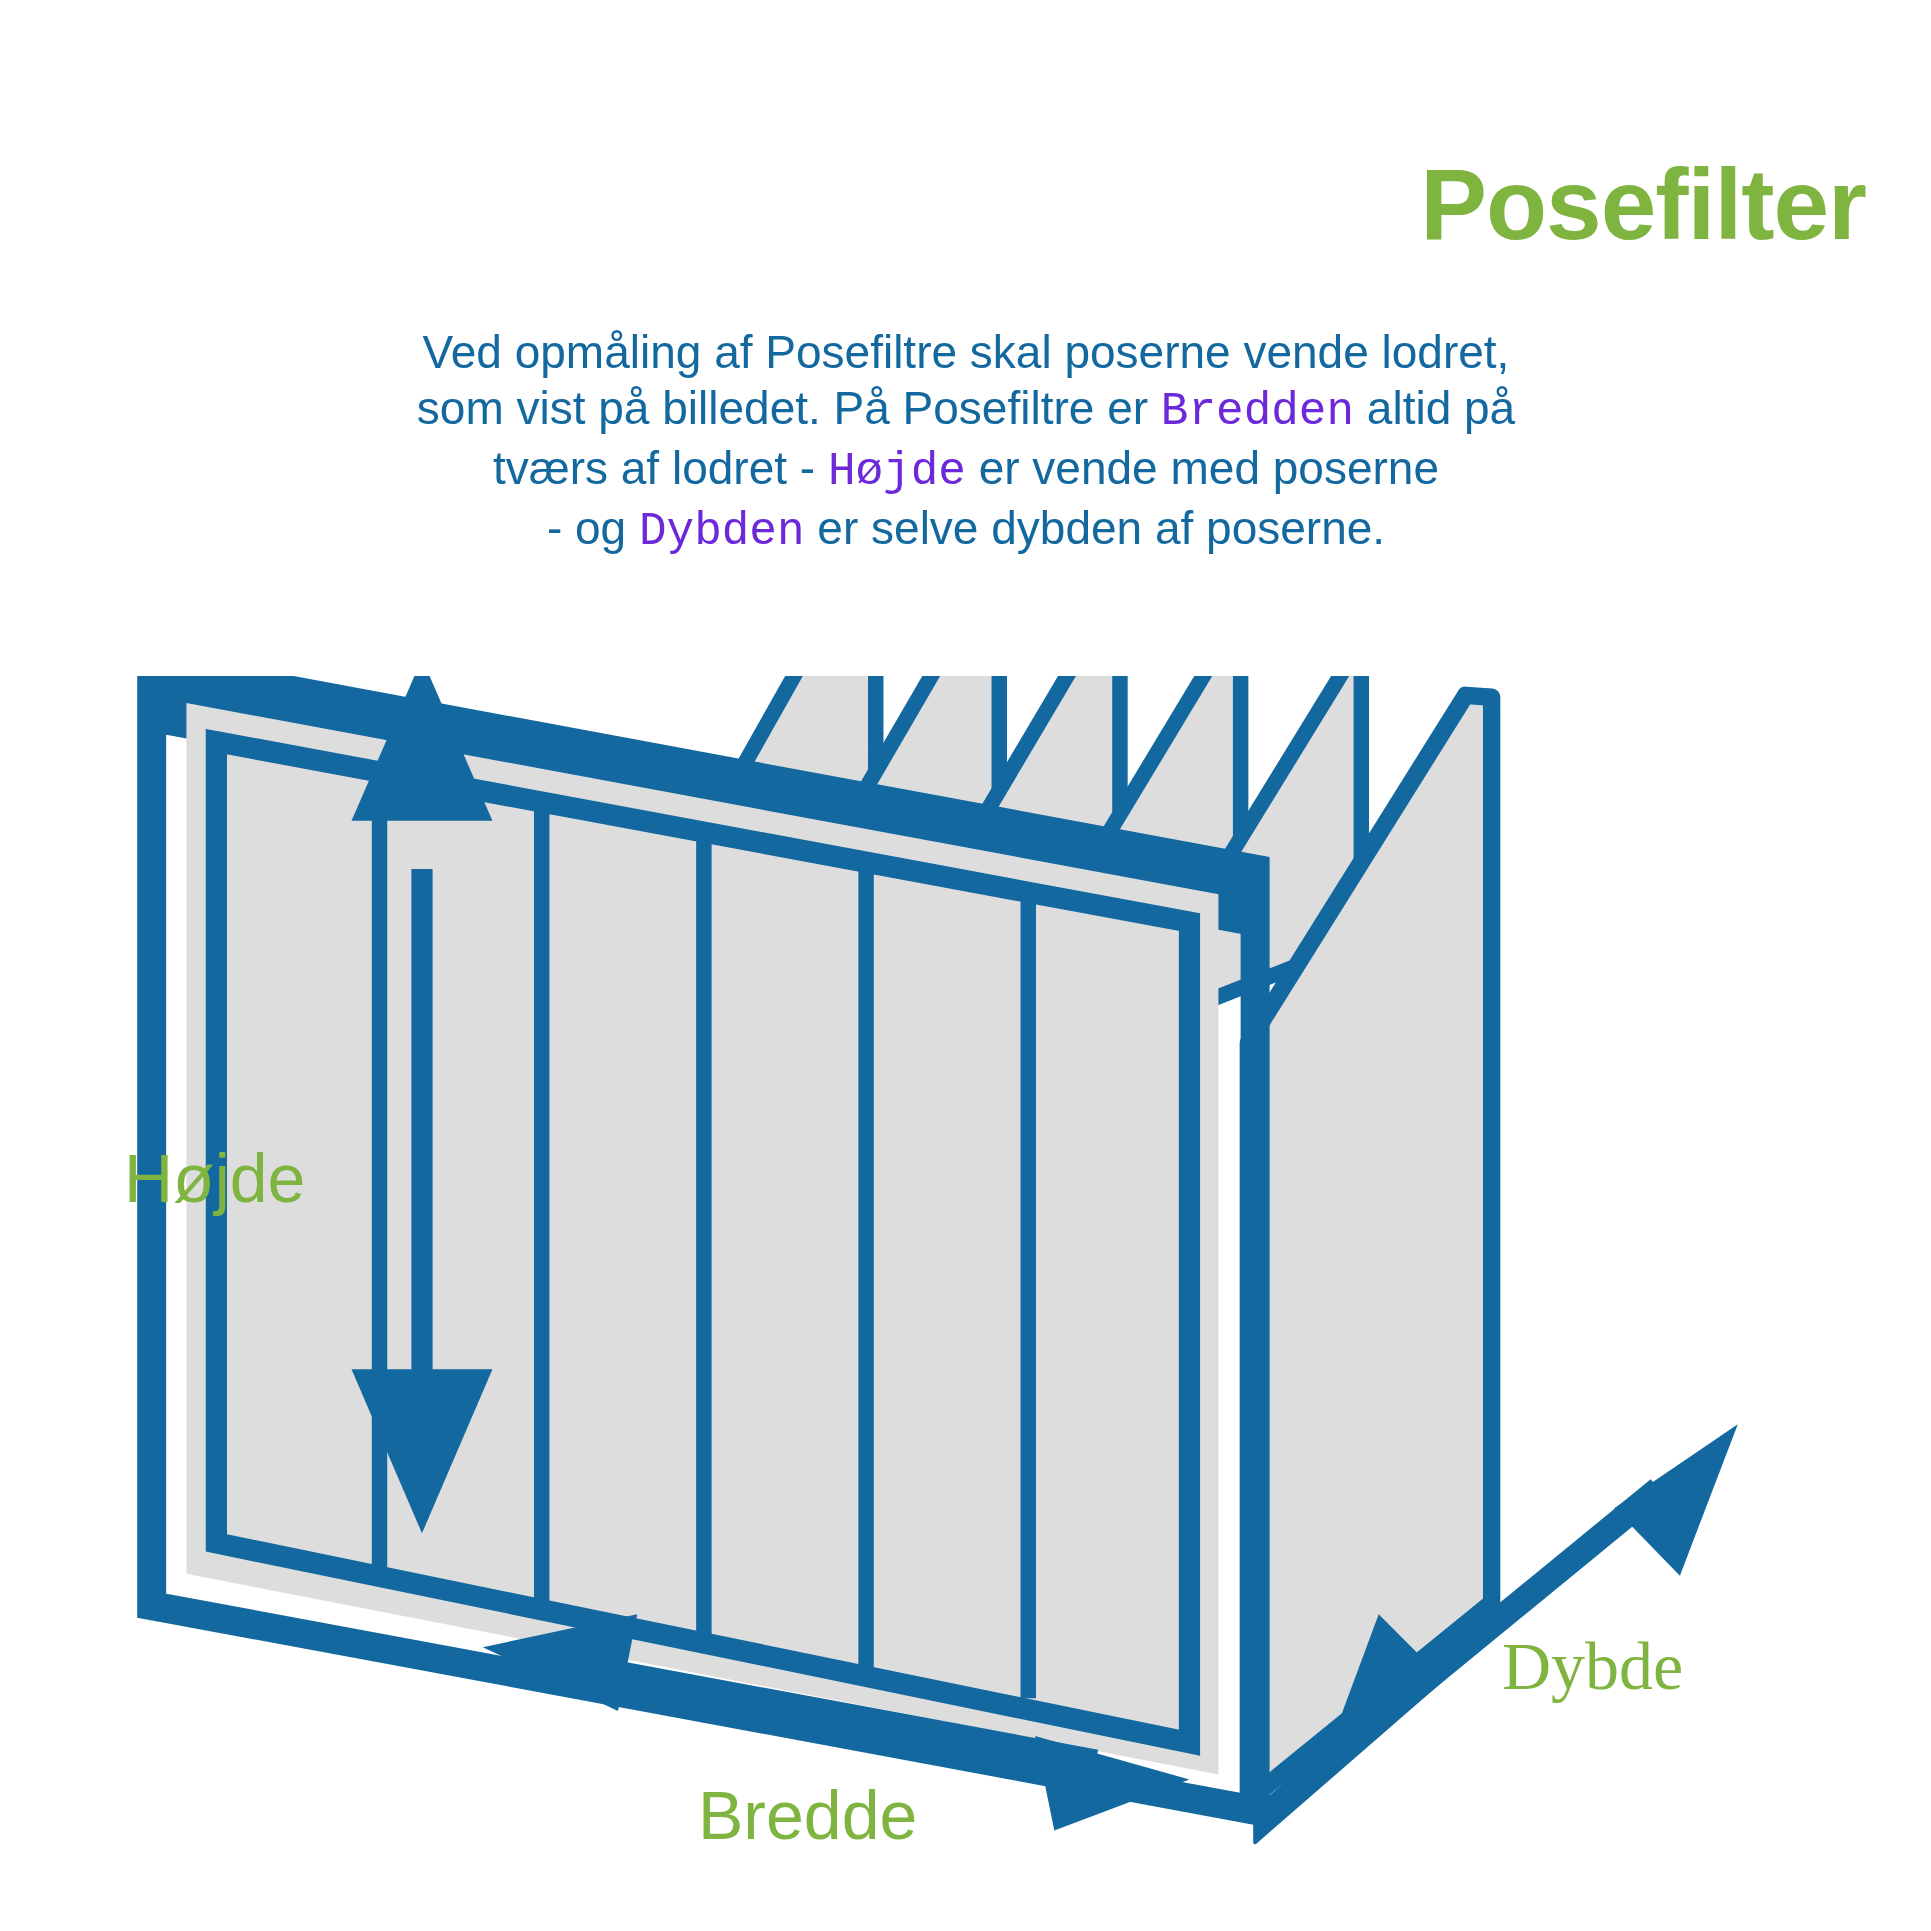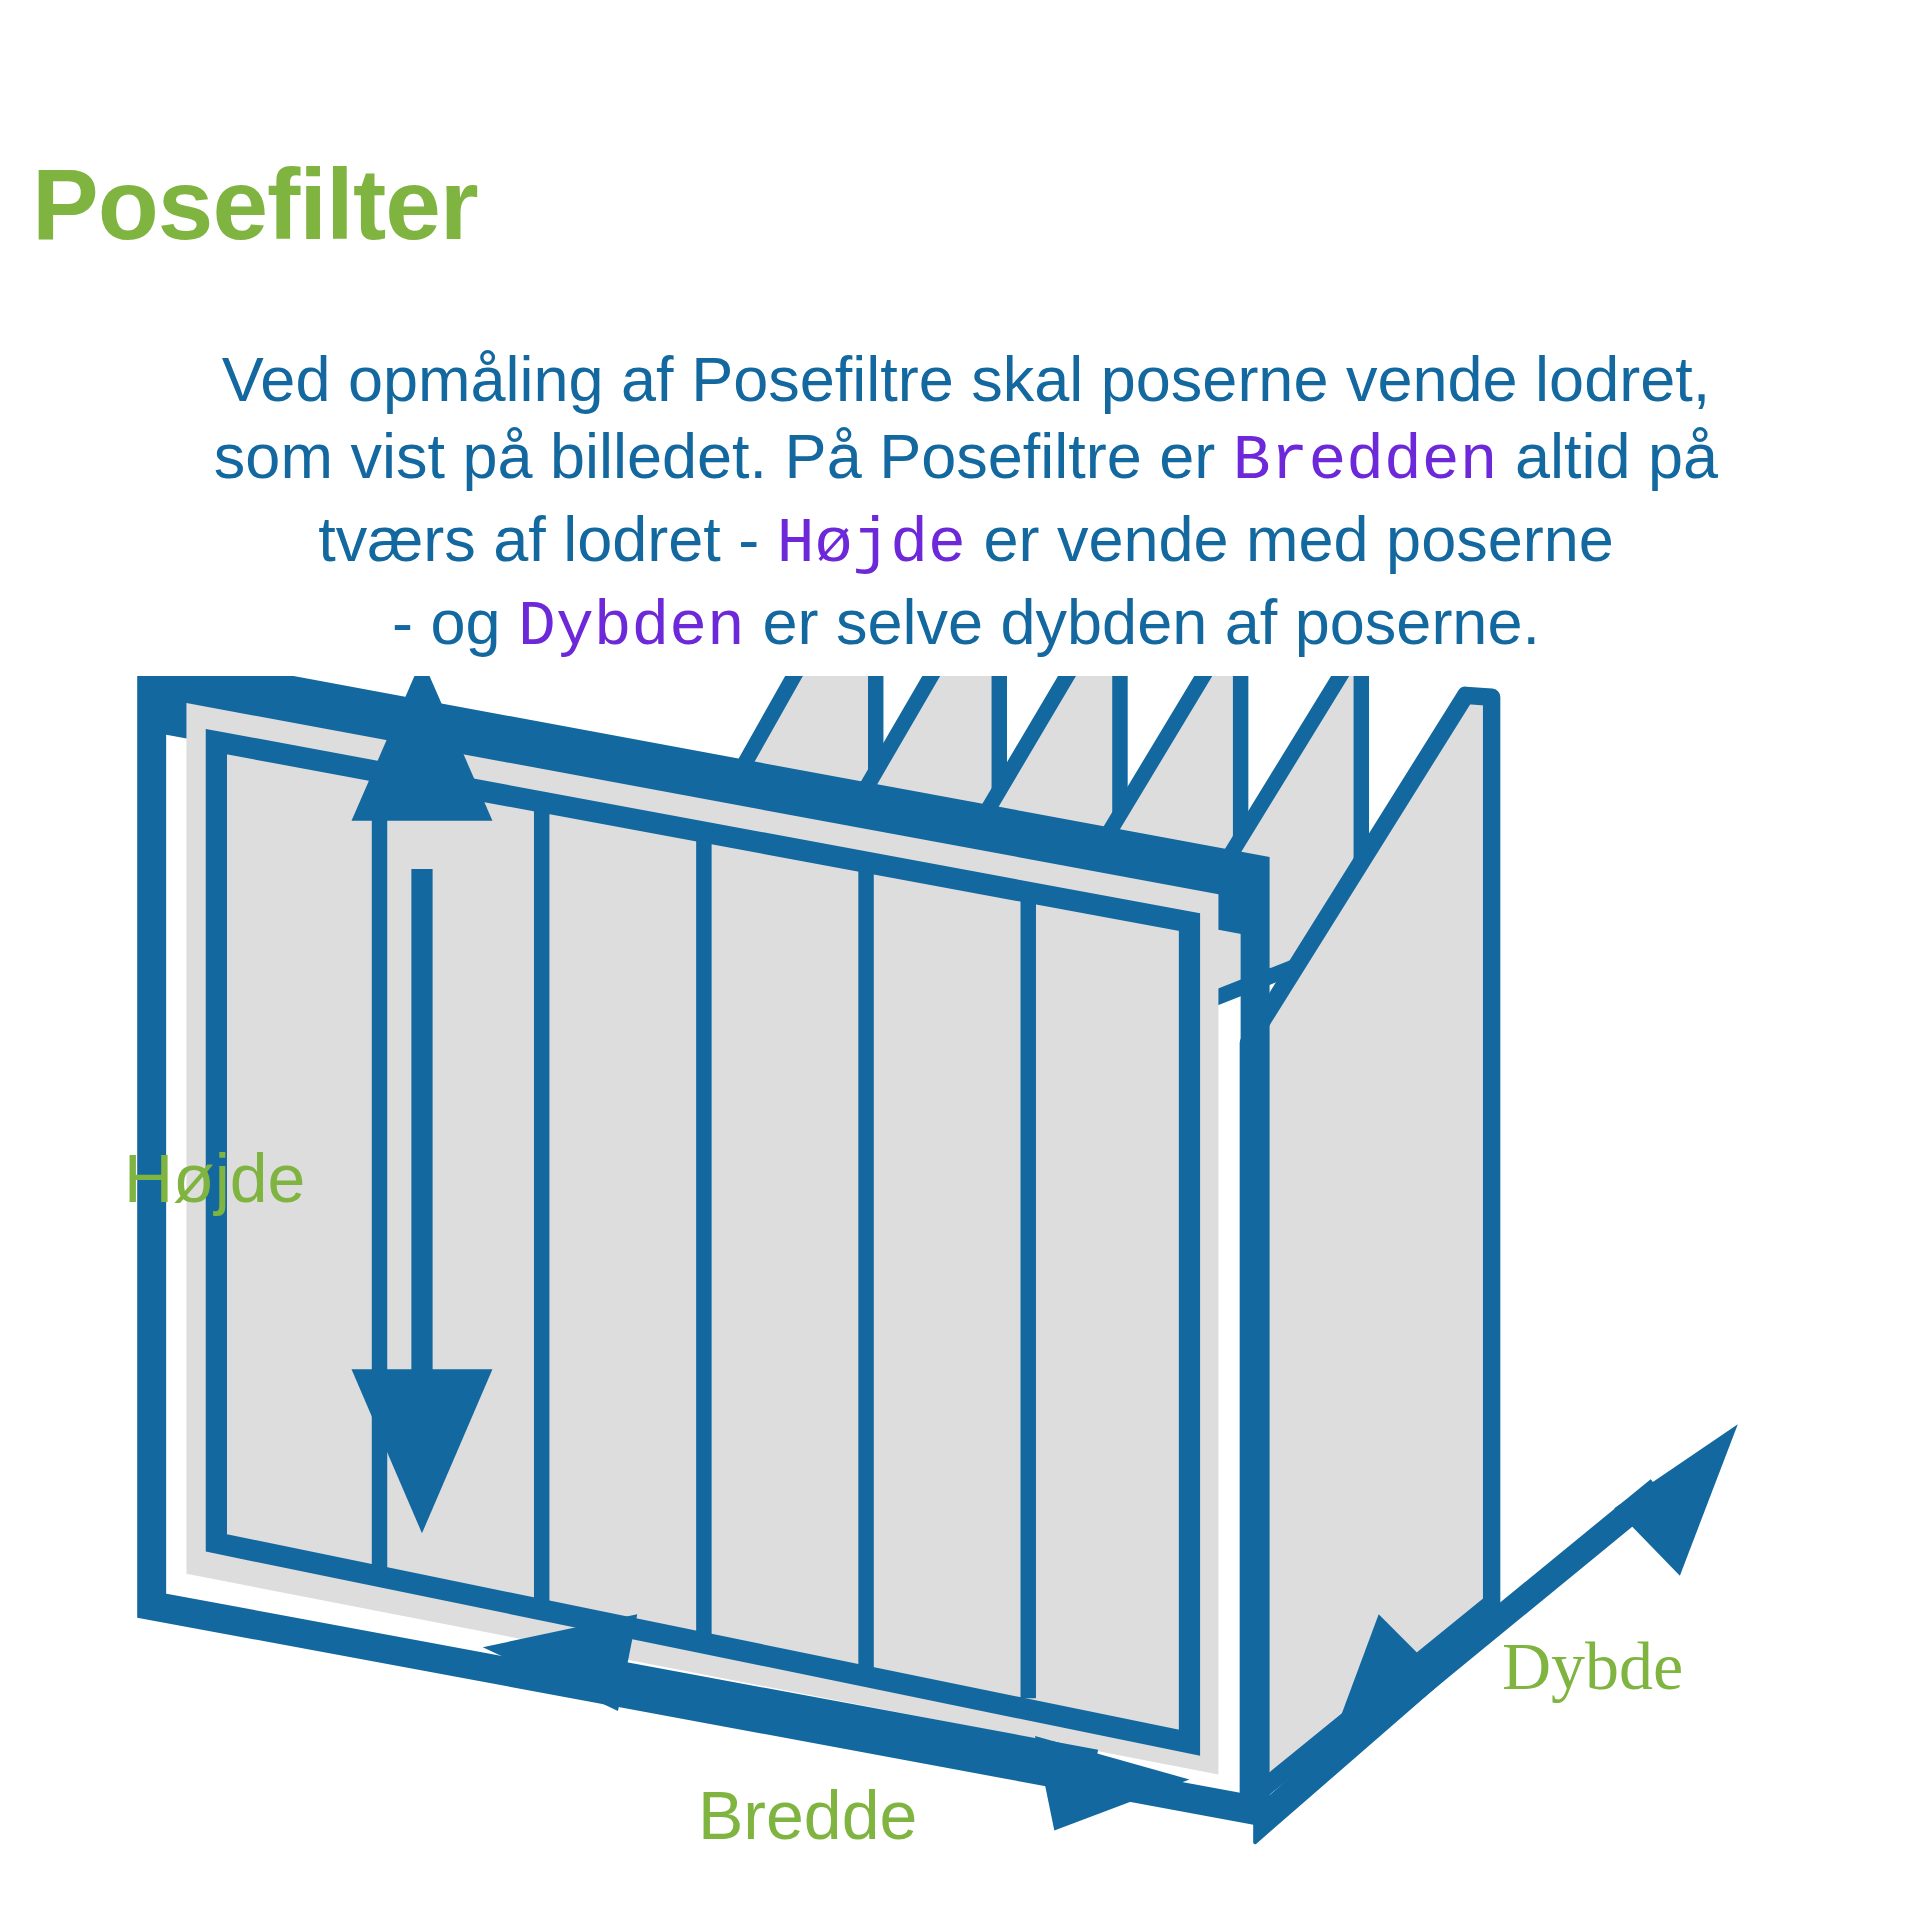--- a/index.html
+++ b/index.html
@@ -17,35 +17,34 @@
     position: relative;
     width: 1931px;
     height: 1931px;
     background: #ffffff;
   }
   .title {
     position: absolute;
     top: 85px;
     left: 0;
     width: 1866px;
-    text-align: left;
+    text-align: right;
     font-size: 100px;
     font-weight: bold;
     color: #7FB441;
     letter-spacing: -1px;
     line-height: 1.05;
-    padding-left: 32px;
   }
   .intro {
     position: absolute;
     top: 278px;
     left: 68px;
     width: 1796px;
     text-align: center;
-    font-size: 63px;
+    font-size: 46px;
     line-height: 1.22;
     color: #12689F;
     font-weight: normal;
   }
   .intro .hl {
     color: #6d28d9;
     font-family: Liberation Mono, monospace;
   }
   .diagram-wrap {
     position: absolute;

